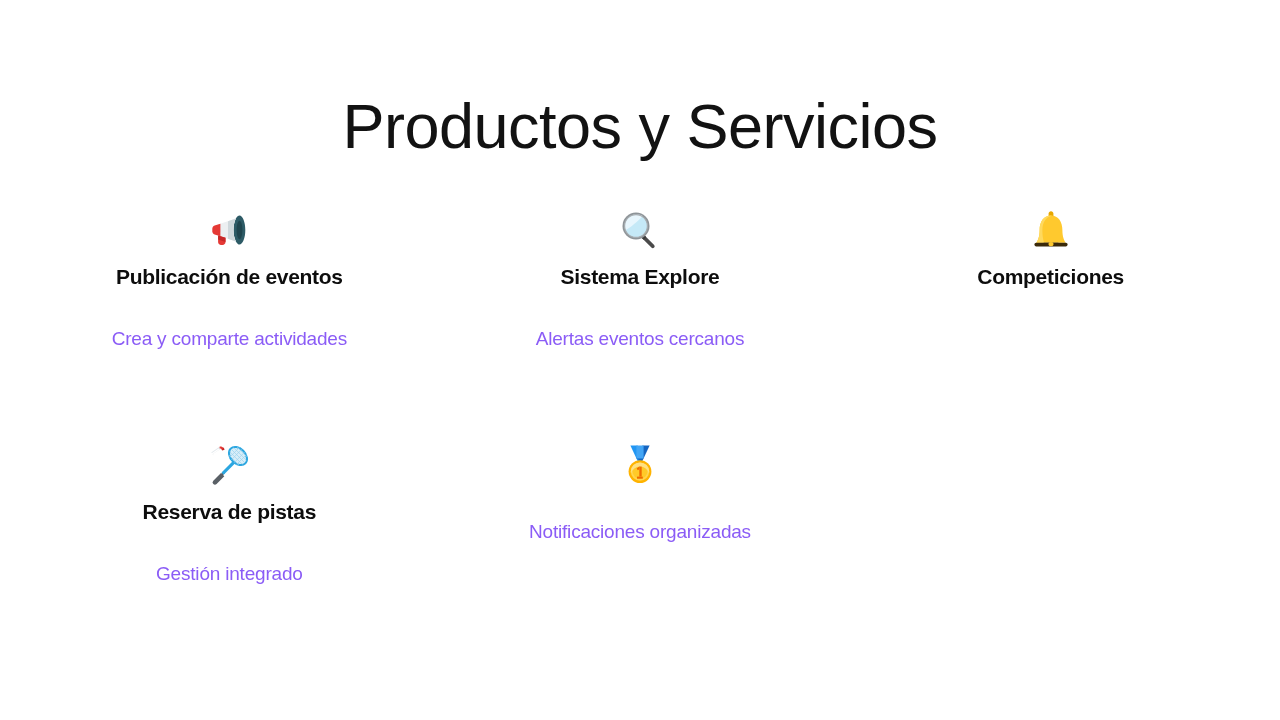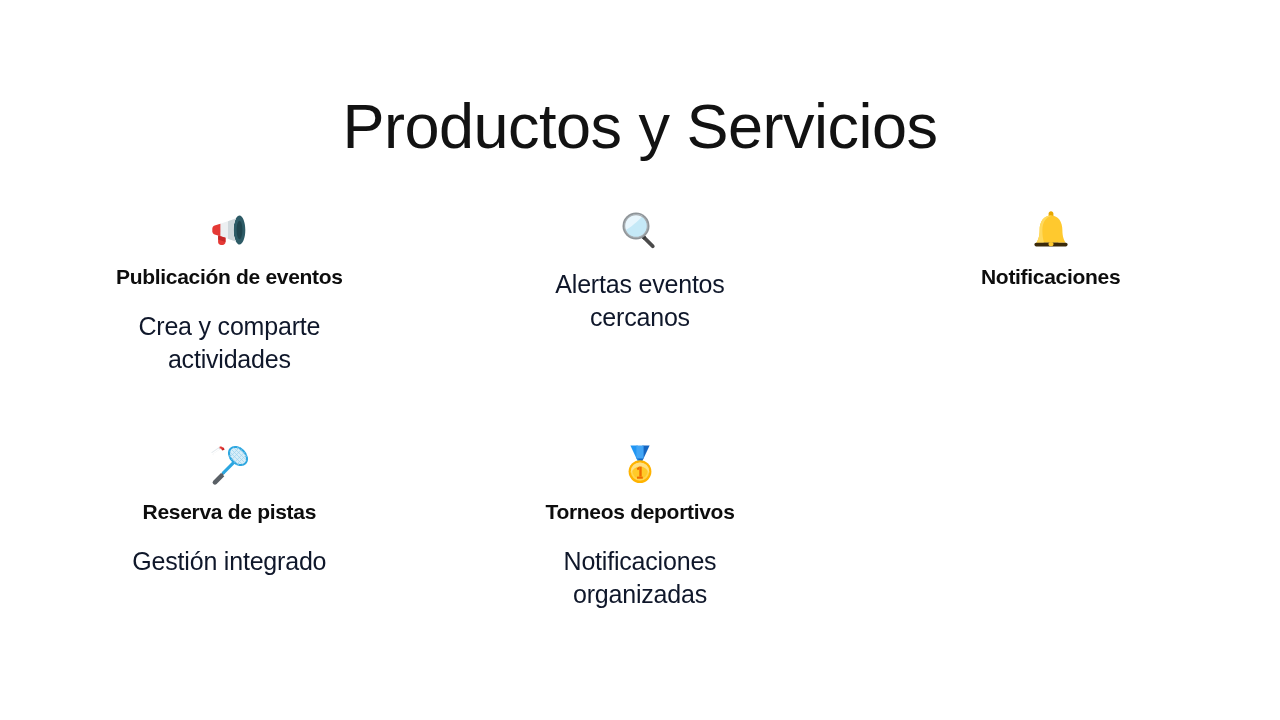--- a/index.html
+++ b/index.html
@@ -71,26 +71,26 @@
     font-size: 21px;
     font-weight: 700;
     color: #0d0d0d;
     letter-spacing: -0.3px;
     line-height: 1.25;
     margin: 0 0 16px 0;
     white-space: nowrap;
   }
 
   .card-desc {
-    font-size: 25px;
+    font-size: 19px;
     font-weight: 400;
-    color: #0f172a;
+    color: #8b5cf6;
     letter-spacing: -0.2px;
     line-height: 33px;
-    margin: 4px;
+    margin: 16px;
     max-width: 270px;
   }
 </style>
 </head>
 <body>
 
 <div class="slide">
 
   <h1 class="slide-title">Productos y Servicios</h1>
 
@@ -116,36 +116,37 @@
       <span class="card-icon">
         <svg viewBox="0 0 48 48" xmlns="http://www.w3.org/2000/svg">
           <path d="M27.6 28.4 24.9 31.1 35.4 41.6c.75.75 1.95.75 2.7 0 .75-.75.75-1.95 0-2.7z" fill="#4a4a4a"></path>
           <path d="M27.6 28.4 24.9 31.1l2.6 2.6 2.7-2.7z" fill="#3a3a3a"></path>
           <circle cx="20" cy="20" r="13.5" fill="#8e9498"></circle>
           <circle cx="20" cy="20" r="11.4" fill="#c5e9f7"></circle>
           <path d="M20 8.6a11.4 11.4 0 0 0-11.4 11.4c0 1.4.25 2.75.7 4C12.4 23 17 19 21.4 15.2c2.4-2.1 4.3-4 5.2-5.3a11.35 11.35 0 0 0-6.6-1.3z" fill="#e8f6fd"></path>
           <circle cx="20" cy="20" r="11.4" fill="none" stroke="#a7adb1" stroke-width="1.2"></circle>
         </svg>
       </span>
+      <div class="card-title">Sistema Explore</div>
       <div class="card-desc">Alertas eventos cercanos</div>
     </div>
 
 
     <div class="card">
       <span class="card-icon">
         <svg viewBox="0 0 48 48" xmlns="http://www.w3.org/2000/svg">
           <path d="M24 5.2c-1.3 0-2.4 1.1-2.4 2.4v3.2h4.8V7.6c0-1.3-1.1-2.4-2.4-2.4z" fill="#e8a800"></path>
           <path d="M24 9.6c-7.6 0-11.4 6.6-11.4 14.6 0 6.4-1.6 10.3-3.4 12.6h29.6c-1.8-2.3-3.4-6.2-3.4-12.6 0-8-3.8-14.6-11.4-14.6z" fill="#ffc92e"></path>
           <path d="M24 9.6c-7.6 0-11.4 6.6-11.4 14.6 0 6.4-1.6 10.3-3.4 12.6h8.2c-1.1-2.3-2-6.2-2-12.6 0-7.2 3.1-13.3 9.4-14.5-.27-.05-.53-.1-.8-.1z" fill="#ffd95e"></path>
           <path d="M9.2 36.8h29.6c1 0 1.8.8 1.8 1.8s-.8 1.8-1.8 1.8H9.2c-1 0-1.8-.8-1.8-1.8s.8-1.8 1.8-1.8z" fill="#3b2a0a"></path>
           <path d="M16.5 36.8c2 1.9 4.6 3 7.5 3s5.5-1.1 7.5-3z" fill="#3b2a0a"></path>
           <ellipse cx="24" cy="38.1" rx="2.6" ry="2.2" fill="#ffc92e"></ellipse>
         </svg>
       </span>
-      <div class="card-title">Notificaciones</div>
+      <div class="card-title">Competiciones</div>
     </div>
 
     <div class="card">
       <span class="card-icon">
         <svg viewBox="0 0 48 48" xmlns="http://www.w3.org/2000/svg">
           <path d="M8.8 40.3 18.6 30.5l1.4 1.4-9.8 9.8a1 1 0 0 1-1.4-1.4z" fill="#5a6066"></path>
           <path d="M8.3 39.7 16 32l3.3 3.3-7.7 7.7a2.3 2.3 0 0 1-3.3-3.3z" fill="#5a6066"></path>
           <path d="M16.5 31.5 30.2 17.8l2.2 2.2-13.7 13.7z" fill="#2ba6e0"></path>
           <g transform="rotate(-45 33 15)">
             <ellipse cx="33" cy="15" rx="7.4" ry="10.4" fill="#d8eef8" stroke="#2ba6e0" stroke-width="2"></ellipse>
@@ -181,18 +182,17 @@
           <path d="M20.4 4.5h7.2v13h-7.2z" fill="#42a5f5"></path>
           <circle cx="24" cy="30.6" r="11.4" fill="#ffb300"></circle>
           <circle cx="24" cy="30.6" r="9.2" fill="#ffd54f"></circle>
           <circle cx="24" cy="30.6" r="7.4" fill="#ffca28"></circle>
           <path d="M24 21.4a9.2 9.2 0 0 0-9.2 9.2c0 .6.06 1.2.18 1.75A9.2 9.2 0 0 1 24 25.6a9.2 9.2 0 0 1 9.02 6.75c.12-.55.18-1.15.18-1.75A9.2 9.2 0 0 0 24 21.4z" fill="#ffe082"></path>
           <path d="M23.3 25.6h2.4v10h-2.4z" fill="#ef6c00"></path>
           <path d="M23.3 25.6 20.6 27.4l1.2 1.9 1.5-1z" fill="#ef6c00"></path>
           <path d="M21 35.6h5.8v2.1H21z" fill="#ef6c00"></path>
         </svg>
       </span>
-      <div class="card-title">Torneos deportivos</div>
       <div class="card-desc">Notificaciones organizadas</div>
     </div>
 
   </div>
 </div>
 
 </body></html>

